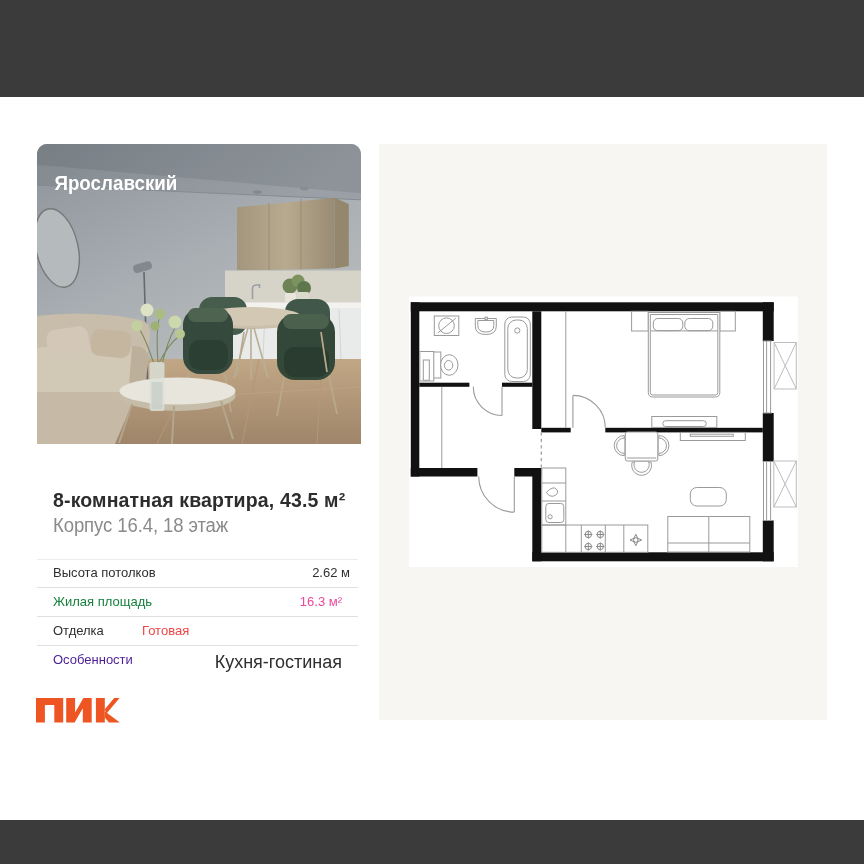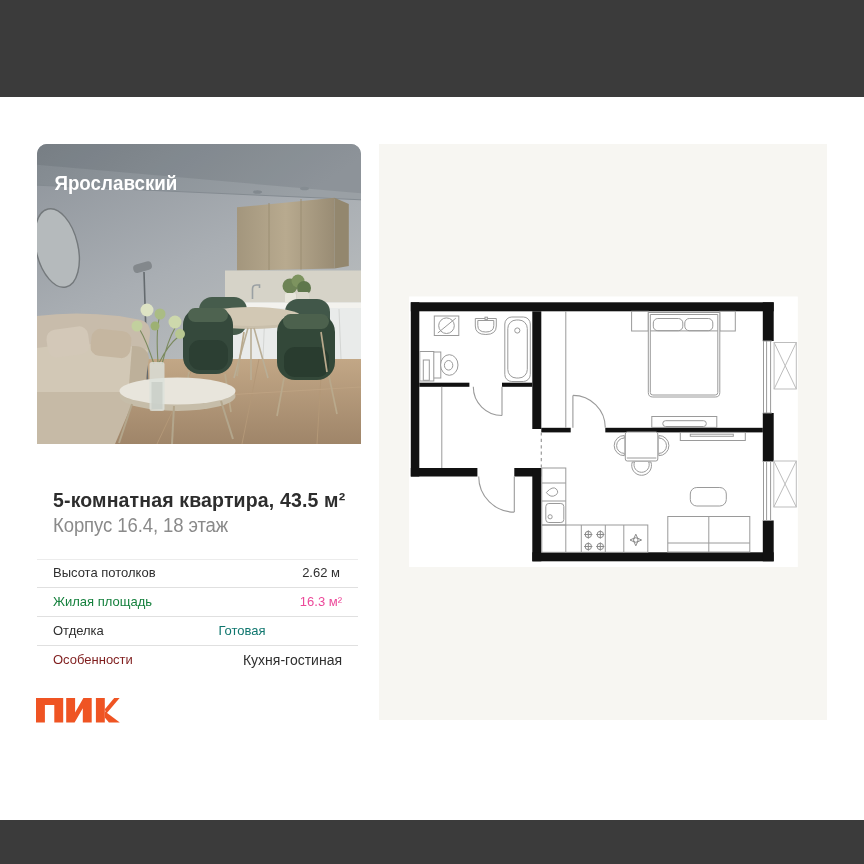--- a/index.html
+++ b/index.html
@@ -132,40 +132,40 @@
   <circle cx="138" cy="178" r="6.5" fill="#cdd8ac"></circle>
   <circle cx="143" cy="190" r="5" fill="#b8c791"></circle>
   <circle cx="118" cy="182" r="4.5" fill="#9db173"></circle>
   <rect x="112.5" y="218" width="15" height="49" rx="2.5" fill="#dce0da" opacity="0.82"></rect>
   <rect x="114.5" y="238" width="11" height="27" fill="#c6ccc5" opacity="0.7"></rect>
 
   <text x="17.4" y="46.1" font-family="Liberation Sans, sans-serif" font-size="21" font-weight="bold" fill="#ffffff" textLength="123" lengthAdjust="spacingAndGlyphs">Ярославский</text>
 </svg>
 </div>
 
-<div class="abs" style="left:53px;top:488.5px;font-size:19.5px;font-weight:bold;color:#2d2d2d;letter-spacing:0.15px;">5-комнатная квартира, 43.5 м²</div>
+<div class="abs" style="left:53px;top:488.5px;font-size:19.5px;font-weight:bold;color:#2d2d2d;letter-spacing:0.15px;">8-комнатная квартира, 43.5 м²</div>
 
 <div class="abs" style="left:53px;top:514px;font-size:19.5px;font-weight:normal;color:#8a8a8a;letter-spacing:-0.1px;transform:scaleX(0.95);transform-origin:left top;">Корпус 16.4, 18 этаж</div>
 
 <div class="abs" style="left:36.5px;top:559px;width:321px;height:0;border-top:1px solid #ececec;"></div>
 <div class="abs" style="left:36.5px;top:586.5px;width:321px;height:0;border-top:1px solid #e0e0e0;"></div>
 <div class="abs" style="left:36.5px;top:616px;width:321px;height:0;border-top:1px solid #e0e0e0;"></div>
 <div class="abs" style="left:36.5px;top:645px;width:321px;height:0;border-top:1px solid #e0e0e0;"></div>
 
 <div class="abs" style="left:53px;top:565px;font-size:13px;color:#2f2f2f;">Высота потолков</div>
-<div class="abs" style="left:140px;top:565px;width:200px;text-align:right;font-size:13px;color:#2f2f2f;">2.62 м</div>
+<div class="abs" style="left:150px;top:565px;width:200px;text-align:right;font-size:13px;color:#2f2f2f;">2.62 м</div>
 
 <div class="abs" style="left:53px;top:594px;font-size:13px;color:#15803d;">Жилая площадь</div>
 <div class="abs" style="left:142px;top:594px;width:200px;text-align:right;font-size:13px;color:#ec4899;">16.3 м²</div>
 
 <div class="abs" style="left:53px;top:623px;font-size:13px;color:#2f2f2f;">Отделка</div>
-<div class="abs" style="left:142px;top:623px;width:200px;text-align:center;font-size:13px;color:#0f766e;">Готовая</div>
-
-<div class="abs" style="left:53px;top:652px;font-size:13px;color:#7f1d1d;">Особенности</div>
-<div class="abs" style="left:142px;top:652px;width:200px;text-align:right;font-size:14px;color:#2f2f2f;">Кухня-гостиная</div>
+<div class="abs" style="left:142px;top:623px;width:200px;text-align:left;font-size:13px;color:#ef4444;">Готовая</div>
+
+<div class="abs" style="left:53px;top:652px;font-size:13px;color:#4c1d95;">Особенности</div>
+<div class="abs" style="left:142px;top:652px;width:200px;text-align:right;font-size:18px;color:#2f2f2f;">Кухня-гостиная</div>
 
 <div class="abs" style="left:35.7px;top:697.8px;">
 <svg width="85" height="25" viewBox="0 0 85 25">
   <g fill="#ef5423">
     <path d="M0,0 H27.2 V24.5 H18.3 V6.9 H8.9 V24.5 H0 Z"></path>
     <path d="M30.2,0 h8.9 v14.5 l8.3,-14.5 h8.3 v24.5 h-8.9 v-14.2 l-8.2,14.2 h-8.4 z"></path>
     <path d="M59.9,0 h8.9 v24.5 h-8.9 z"></path>
     <path d="M68.8,11.2 L78.2,0 H83.6 L70.3,15.8 Z"></path>
     <path d="M68.8,13.2 L83.8,24.5 H72.9 L68.8,19.5 Z"></path>
   </g>

